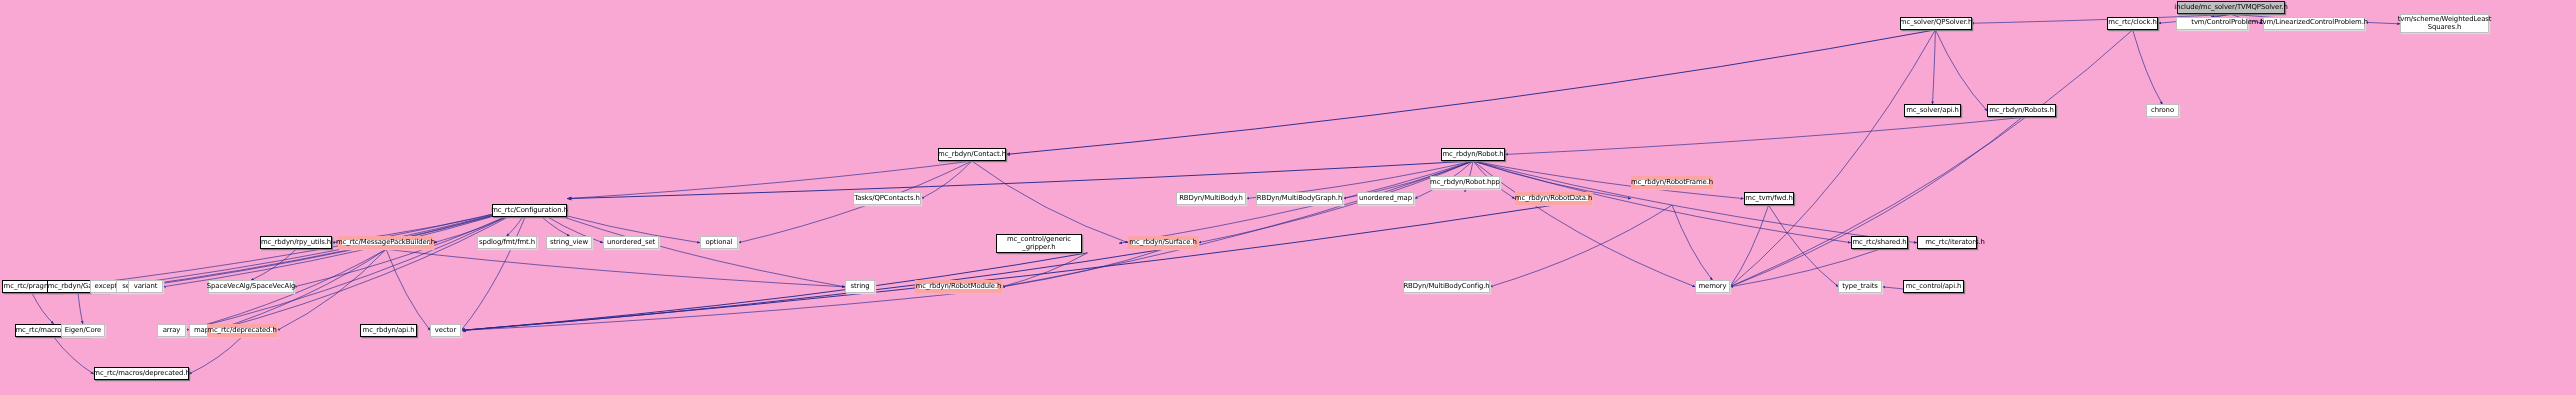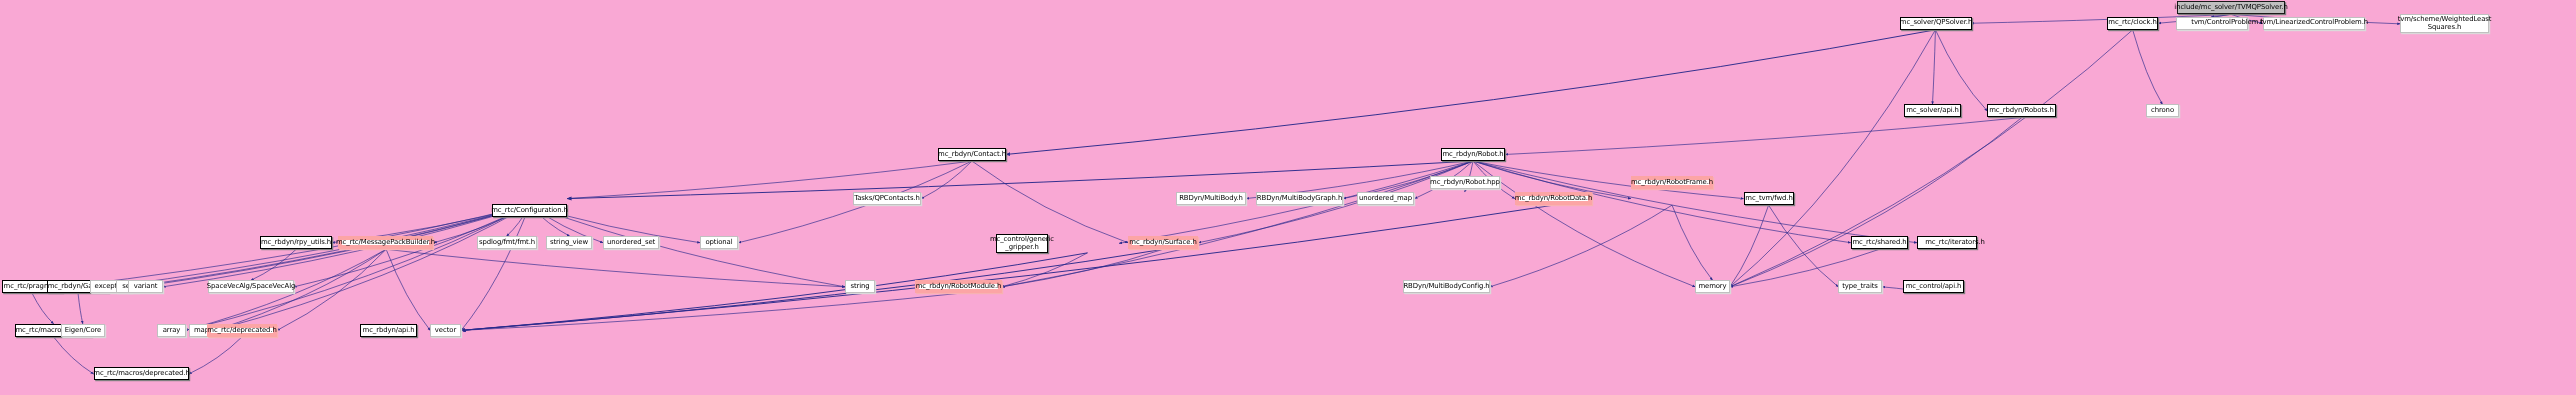--- a/index.html
+++ b/index.html
@@ -161,21 +161,21 @@
       <div class="node ext" style="left: 1430px; top: 176px; width: 70px; height: 13px;">mc_rbdyn/Robot.hpp</div>
       <div class="node red" style="left: 1515px; top: 192px; width: 77px; height: 13px;">mc_rbdyn/RobotData.h</div>
       <div class="node red" style="left: 1631px; top: 176px; width: 82px; height: 13px;">mc_rbdyn/RobotFrame.h</div>
       <div class="node local" style="left: 1744px; top: 192px; width: 50px; height: 13px;">mc_tvm/fwd.h</div>
       <div class="node local" style="left: 260px; top: 236px; width: 72px; height: 13px;">mc_rbdyn/rpy_utils.h</div>
       <div class="node red" style="left: 338px; top: 236px; width: 95px; height: 13px;">mc_rtc/MessagePackBuilder.h</div>
       <div class="node ext" style="left: 477px; top: 236px; width: 60px; height: 13px;">spdlog/fmt/fmt.h</div>
       <div class="node ext" style="left: 546px; top: 236px; width: 46px; height: 13px;">string_view</div>
       <div class="node ext" style="left: 603px; top: 236px; width: 56px; height: 13px;">unordered_set</div>
       <div class="node ext" style="left: 700px; top: 236px; width: 38px; height: 13px;">optional</div>
-      <div class="node local" style="left: 996px; top: 234px; width: 52px; height: 19px;">mc_control/generic
+      <div class="node local" style="left: 996px; top: 234px; width: 86px; height: 19px;">mc_control/generic
 _gripper.h</div>
       <div class="node red" style="left: 1128px; top: 236px; width: 70px; height: 13px;">mc_rbdyn/Surface.h</div>
       <div class="node local" style="left: 1851px; top: 236px; width: 57px; height: 13px;">mc_rtc/shared.h</div>
       <div class="node local" style="left: 1917px; top: 236px; width: 60px; height: 13px; padding-left: 16px;">mc_rtc/iterators.h</div>
       <div class="node local" style="left: 1.8px; top: 280px; width: 61px; height: 13px;">mc_rtc/pragma.h</div>
       <div class="node local" style="left: 47px; top: 280px; width: 62px; height: 13px;">mc_rbdyn/Gains.h</div>
       <div class="node ext" style="left: 90px; top: 280px; width: 42px; height: 13px;">exception</div>
       <div class="node ext" style="left: 116px; top: 280px; width: 22.6px; height: 13px;">set</div>
       <div class="node ext" style="left: 128px; top: 280px; width: 35px; height: 13px;">variant</div>
       <div class="node ext" style="left: 208px; top: 280px; width: 86px; height: 13px;">SpaceVecAlg/SpaceVecAlg</div>

